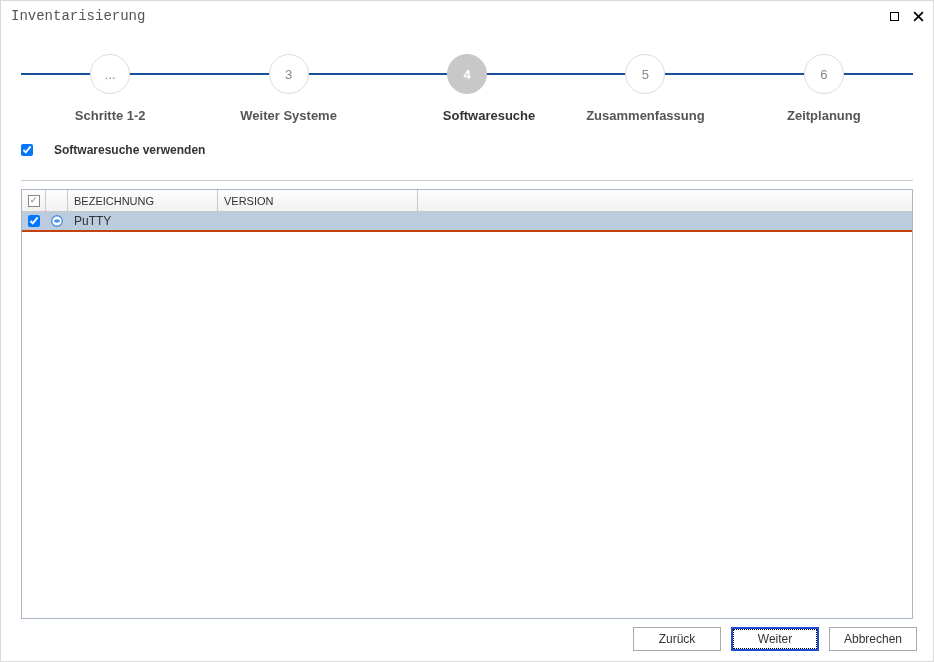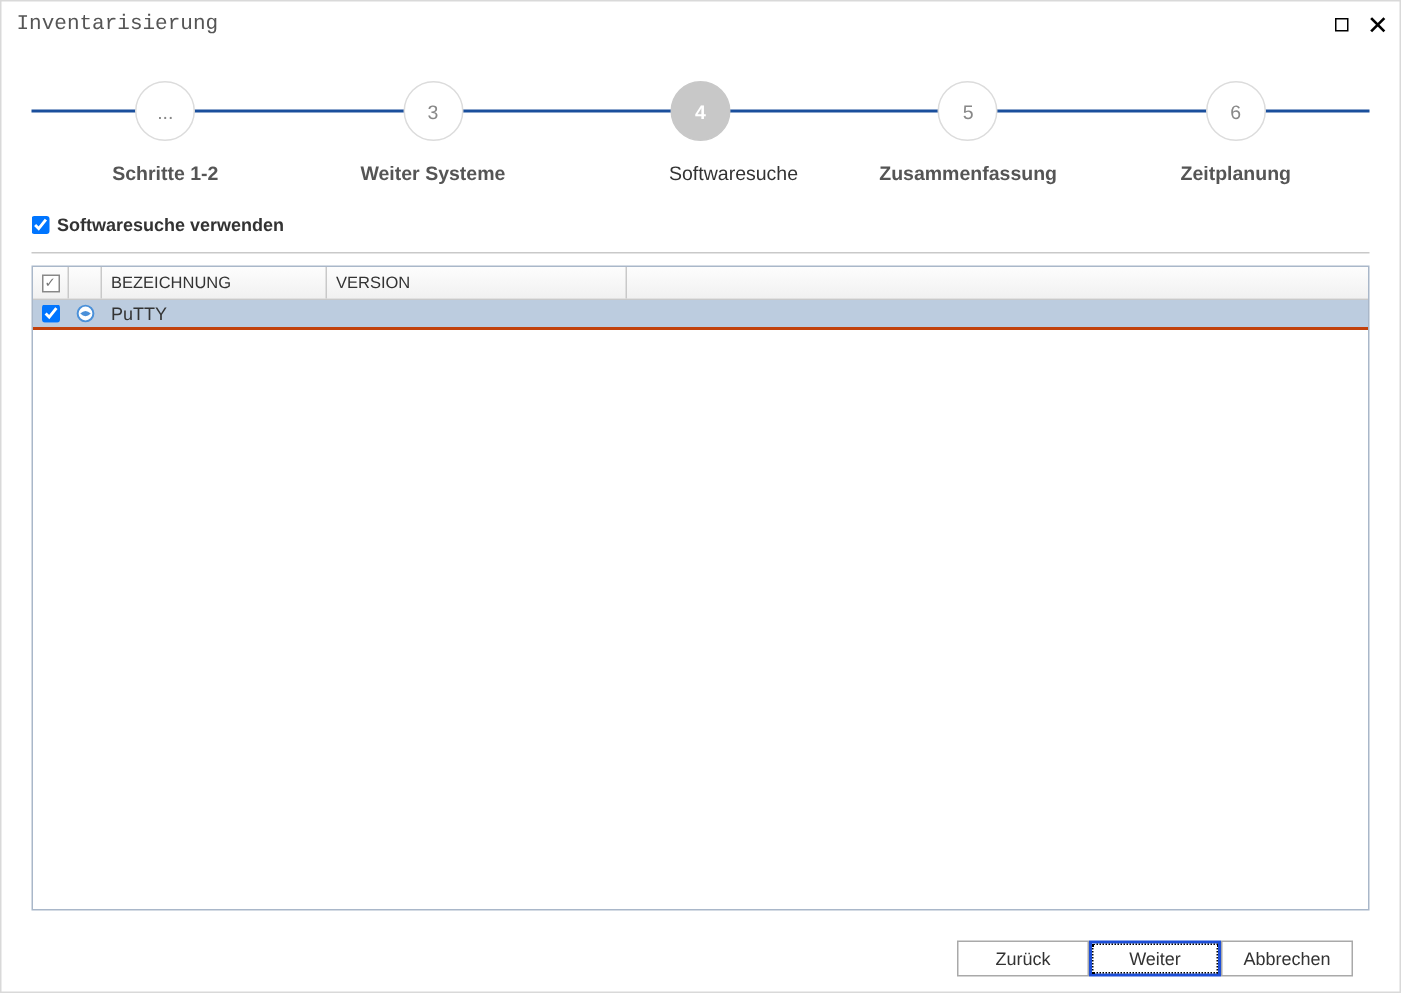--- a/index.html
+++ b/index.html
@@ -105,31 +105,31 @@
     color: #fff;
     font-weight: 600;
   }
   .step-label {
     margin-top: 14px;
     font-size: 13px;
     color: #555;
     font-weight: bold;
   }
   .step.active .step-label {
-    font-weight: 400;
+    font-weight: 700;
     color: #333;
     margin-left: 44px;
   }
 
   
   .checkbox-row {
     display: flex;
     align-items: center;
-    gap: 5px;
-    margin-bottom: 11px;
+    gap: 21px;
+    margin-bottom: 23px;
   }
   .checkbox-row label {
     font-weight: 600;
     font-size: 12px;
     color: #333;
   }
 
   .hr {
     border: none;
     border-top: 1px solid #c9c9c9;
@@ -198,22 +198,23 @@
 
   .app-icon {
     width: 14px; height: 14px;
     display: inline-block;
   }
 
   
   .footer {
     position: absolute;
     bottom: 10px;
-    right: 31px;
-    display: flex;
+    right: 16px;
+    display: flex;
+    gap: 10px;
   }
   .btn {
     min-width: 88px;
     height: 24px;
     background: #fff;
     border: 1px solid #a9a9a9;
     font-size: 12px;
     color: #333;
     cursor: pointer;
     padding: 0;

